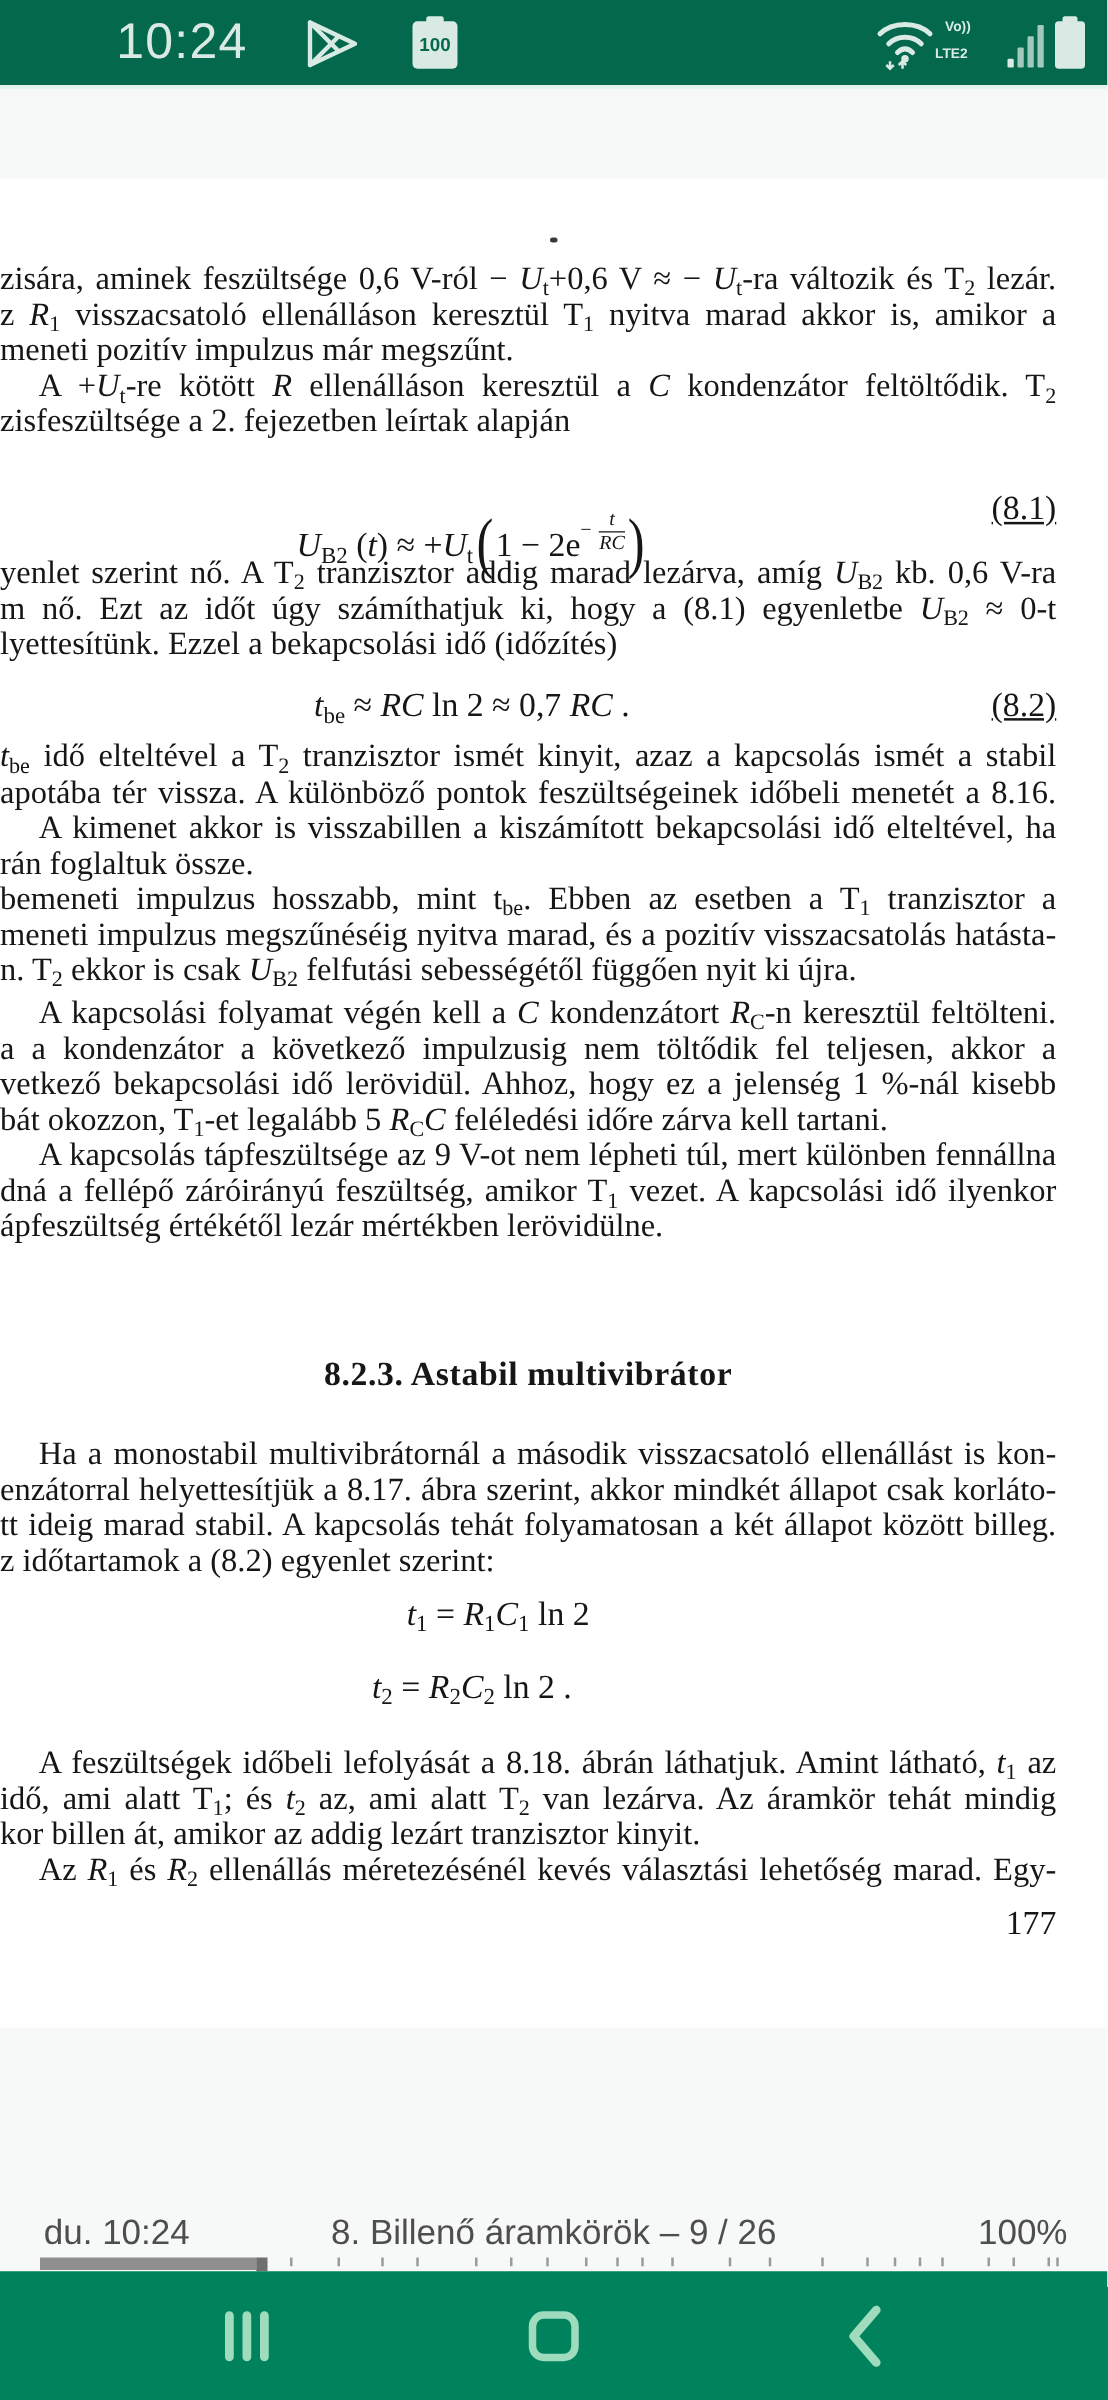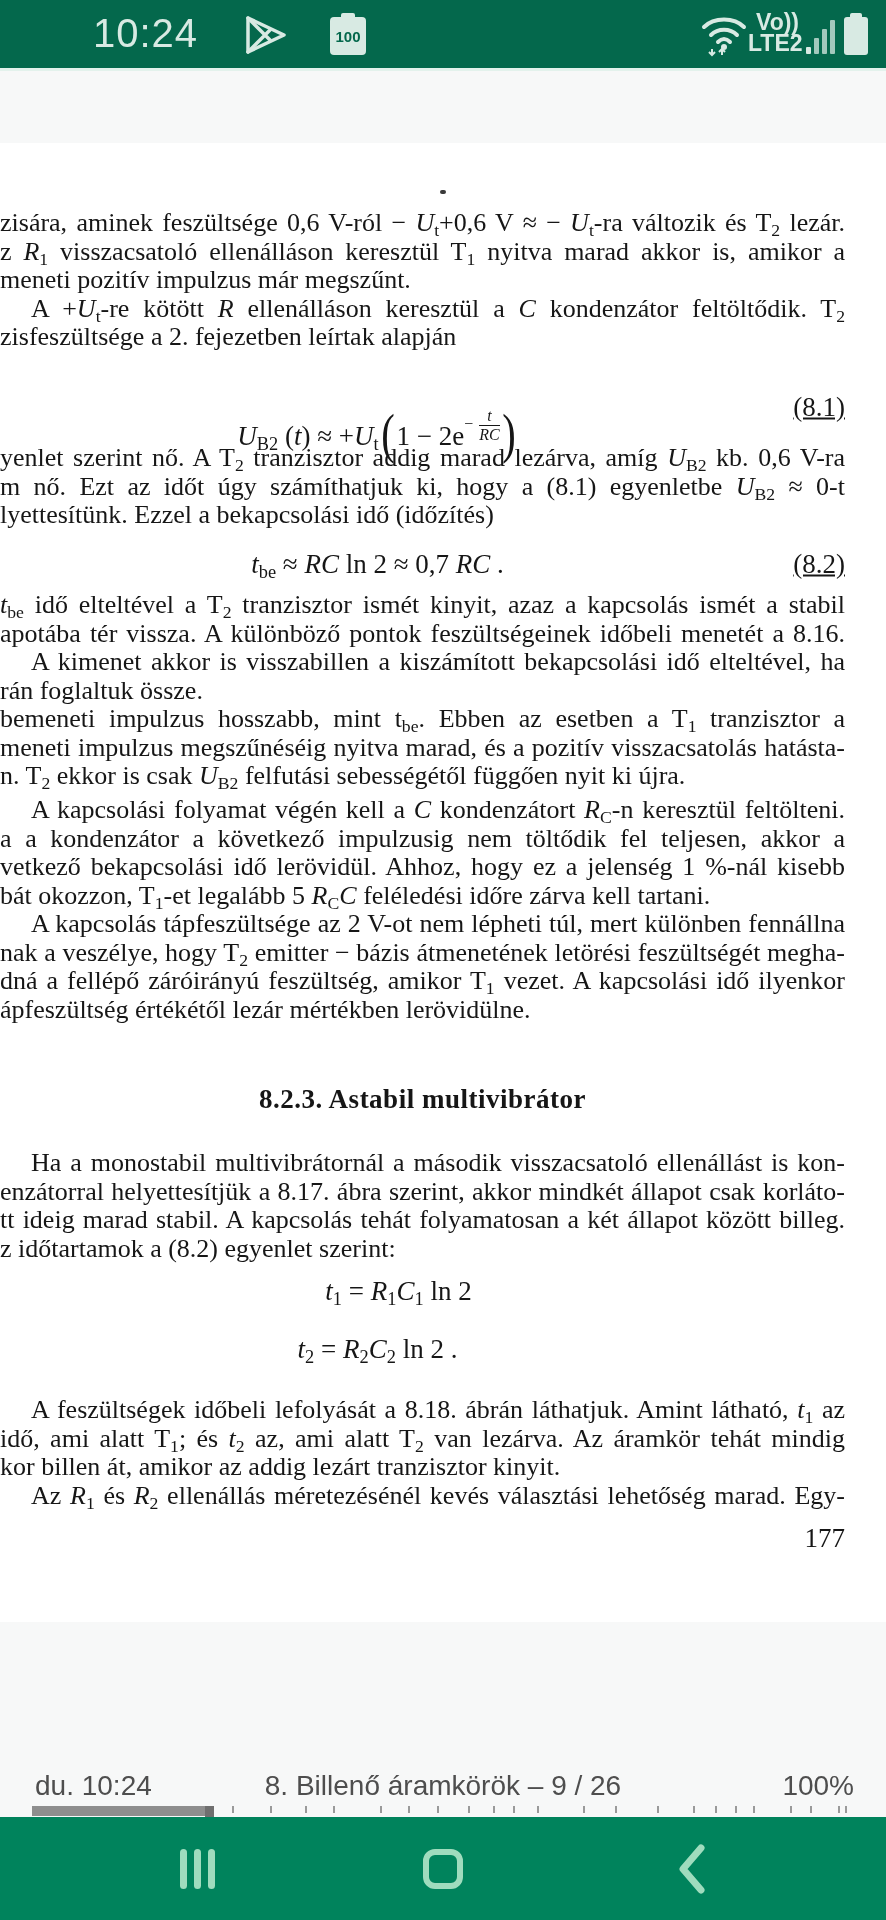--- a/index.html
+++ b/index.html
@@ -14,21 +14,21 @@
 
   
   .status-bar{position:absolute;left:0;top:0;width:886px;height:68px;background:var(--status_bar_bg);}
   .sb-time{position:absolute;left:93px;top:0;height:68px;line-height:66px;font-size:40px;color:var(--status_icon);letter-spacing:1px;}
   .sb-play{position:absolute;left:240px;top:15px;}
   .sb-batt100{position:absolute;left:330px;top:13px;width:36px;height:42px;}
   .sb-batt100 .cap{position:absolute;left:11px;top:0;width:14px;height:5px;background:var(--status_icon);border-radius:2px 2px 0 0;}
   .sb-batt100 .bodyp{position:absolute;left:0;top:4px;width:36px;height:38px;background:var(--status_icon);border-radius:4px;
     display:flex;align-items:center;justify-content:center;font-size:15px;font-weight:bold;color:var(--status_bar_bg);}
   .sb-wifi{position:absolute;left:698px;top:13px;}
-  .sb-volte{position:absolute;left:748px;top:12px;width:60px;color:var(--status_icon);font-size:23px;font-weight:bold;line-height:21px;}
+  .sb-volte{position:absolute;left:748px;top:12px;width:60px;color:var(--status_icon);font-size:11px;font-weight:bold;line-height:21px;}
   .sb-volte .l1{padding-left:8px;}
   .sb-signal{position:absolute;left:806px;top:18px;width:34px;height:36px;}
   .sb-signal i{position:absolute;bottom:0;width:5px;background:var(--status_icon);border-radius:1px;display:block;}
   .sb-batt{position:absolute;left:844px;top:13px;width:24px;height:42px;}
   .sb-batt .cap{position:absolute;left:6px;top:0;width:12px;height:5px;background:var(--status_icon);border-radius:2px 2px 0 0;}
   .sb-batt .bodyp{position:absolute;left:0;top:4px;width:24px;height:38px;background:var(--status_icon);border-radius:3px;}
 
   
   .app-bg{position:absolute;left:0;top:68px;width:886px;height:1749px;background:var(--app_bg);}
   .teal-line{position:absolute;left:0;top:68px;width:886px;height:3px;background:var(--status_teal_line);}
@@ -156,22 +156,21 @@
       <div class="line">rán foglaltuk össze.</div>
       <div class="line j">bemeneti impulzus hosszabb, mint t<sub>be</sub>. Ebben az esetben a T<sub>1</sub> tranzisztor a</div>
       <div class="line j">meneti impulzus megszűnéséig nyitva marad, és a pozitív visszacsatolás hatásta-</div>
       <div class="line">n. T<sub>2</sub> ekkor is csak <i>U</i><sub>B2</sub> felfutási sebességétől függően nyit ki újra.</div>
     </div>
   <div class="textcol p4">
       <div class="line j in">A kapcsolási folyamat végén kell a <i>C</i> kondenzátort <i>R</i><sub>C</sub>-n keresztül feltölteni.</div>
       <div class="line j">a a kondenzátor a következő impulzusig nem töltődik fel teljesen, akkor a</div>
       <div class="line j">vetkező bekapcsolási idő lerövidül. Ahhoz, hogy ez a jelenség 1 %-nál kisebb</div>
       <div class="line">bát okozzon, T<sub>1</sub>-et legalább 5 <i>R</i><sub>C</sub><i>C</i> feléledési időre zárva kell tartani.</div>
-      <div class="line j in">A kapcsolás tápfeszültsége az 2 V-ot nem lépheti túl, mert különben fennállna</div>
-      <div class="line j">nak a veszélye, hogy T<sub>2</sub> emitter − bázis átmenetének letörési feszültségét megha-</div>
+      <div class="line j in">A kapcsolás tápfeszültsége az 9 V-ot nem lépheti túl, mert különben fennállna</div>
       <div class="line j">dná a fellépő záróirányú feszültség, amikor T<sub>1</sub> vezet. A kapcsolási idő ilyenkor</div>
       <div class="line">ápfeszültség értékétől lezár mértékben lerövidülne.</div>
     </div>
 
   <div class="heading">8.2.3. Astabil multivibrátor</div>
 
   <div class="textcol p5">
       <div class="line j in">Ha a monostabil multivibrátornál a második visszacsatoló ellenállást is kon-</div>
       <div class="line j">enzátorral helyettesítjük a 8.17. ábra szerint, akkor mindkét állapot csak korláto-</div>
       <div class="line j">tt ideig marad stabil. A kapcsolás tehát folyamatosan a két állapot között billeg.</div>

